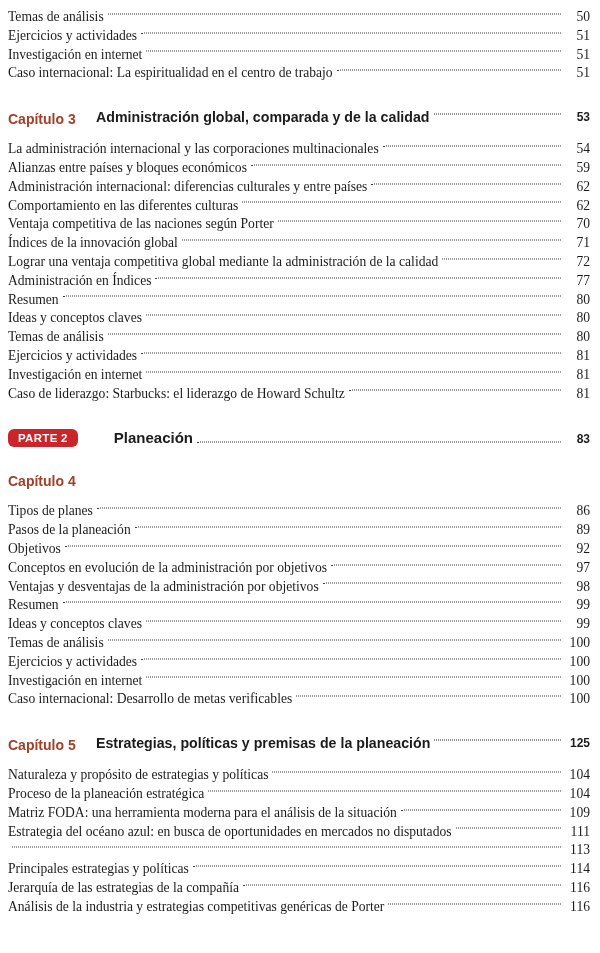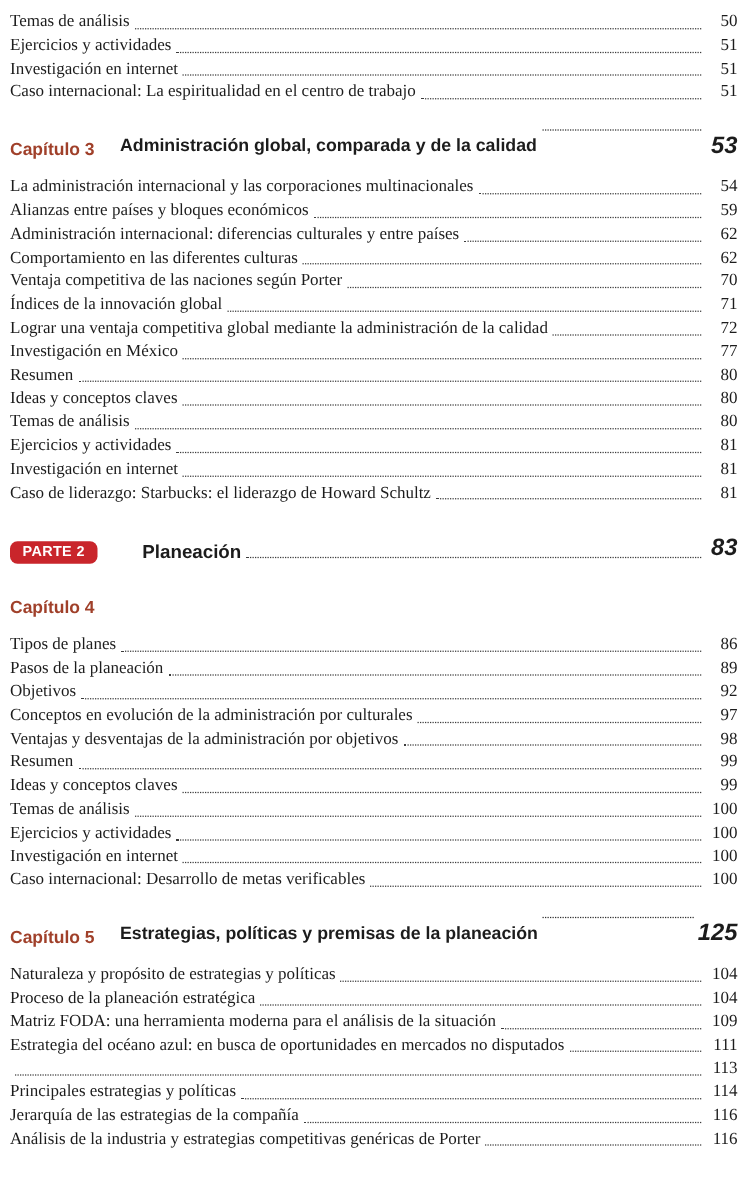--- a/index.html
+++ b/index.html
@@ -10,44 +10,44 @@
     font-family: "Liberation Serif", serif;
     color: #1c1c1c;
     -webkit-font-smoothing: antialiased;
   }
   :root { --accent: #a0402a; --badge: #c9252b; --ink: #1c1c1c; }
 
   .toc { width: 100%; }
 
   .row { display: flex; align-items: flex-end; }
 
-  .entry { line-height: 18.8px; font-size: 13.6px; }
+  .entry { line-height: 18.8px; font-size: 13.6px; align-items: center; }
   .entry .label { white-space: nowrap; }
 
   .leader {
     flex: 1 1 auto; min-width: 12px;
     border-bottom: 1.7px dotted #3c3c3c;
     margin: 0 3px 0 4px;
     transform: translateY(-3.5px);
   }
   .page { min-width: 26px; text-align: right; white-space: nowrap; }
 
   
   .chapter { margin: 24px 0 13px; font-family: "Liberation Sans", sans-serif; }
   .prefix {
     flex: 0 0 88px;
     font-weight: bold; font-size: 14px;
     color: var(--accent);
     white-space: nowrap;
   }
   .chbody { flex: 1 1 auto; min-width: 0; }
-  .chline { display: flex; align-items: flex-start; line-height: 20px; }
+  .chline { display: flex; align-items: center; line-height: 20px; }
   .chtitle { font-weight: bold; font-size: 14.2px; color: var(--ink); white-space: nowrap; }
   .chline .leader { border-bottom-color: #2e2e2e; }
-  .chpage { font-weight: bold; font-size: 19px; font-family: "Liberation Sans", sans-serif; font-style: italic; }
+  .chpage { font-weight: bold; font-size: 12px; font-family: "Liberation Sans", sans-serif; }
 
   
   .part { margin: 25px 0 27px; font-family: "Liberation Sans", sans-serif; align-items: flex-end; }
   .badge {
     flex: 0 0 auto;
     background: var(--badge); color: #ffffff;
     font-weight: bold; font-size: 11.5px;
     padding: 3px 10px 3px 10px;
     border-radius: 6px;
     margin-right: 16px;
@@ -120,21 +120,21 @@
       <span class="label">Índices de la innovación global</span>
       <span class="leader"></span>
       <span class="page">71</span>
     </div>
     <div class="row entry">
       <span class="label">Lograr una ventaja competitiva global mediante la administración de la calidad</span>
       <span class="leader"></span>
       <span class="page">72</span>
     </div>
     <div class="row entry">
-      <span class="label">Investigación en México</span>
+      <span class="label">Administración en Índices</span>
       <span class="leader"></span>
       <span class="page">77</span>
     </div>
     <div class="row entry">
       <span class="label">Resumen</span>
       <span class="leader"></span>
       <span class="page">80</span>
     </div>
     <div class="row entry">
       <span class="label">Ideas y conceptos claves</span>
@@ -179,21 +179,21 @@
       <span class="label">Pasos de la planeación</span>
       <span class="leader"></span>
       <span class="page">89</span>
     </div>
     <div class="row entry">
       <span class="label">Objetivos</span>
       <span class="leader"></span>
       <span class="page">92</span>
     </div>
     <div class="row entry">
-      <span class="label">Conceptos en evolución de la administración por culturales</span>
+      <span class="label">Conceptos en evolución de la administración por objetivos</span>
       <span class="leader"></span>
       <span class="page">97</span>
     </div>
     <div class="row entry">
       <span class="label">Ventajas y desventajas de la administración por objetivos</span>
       <span class="leader"></span>
       <span class="page">98</span>
     </div>
     <div class="row entry">
       <span class="label">Resumen</span>

